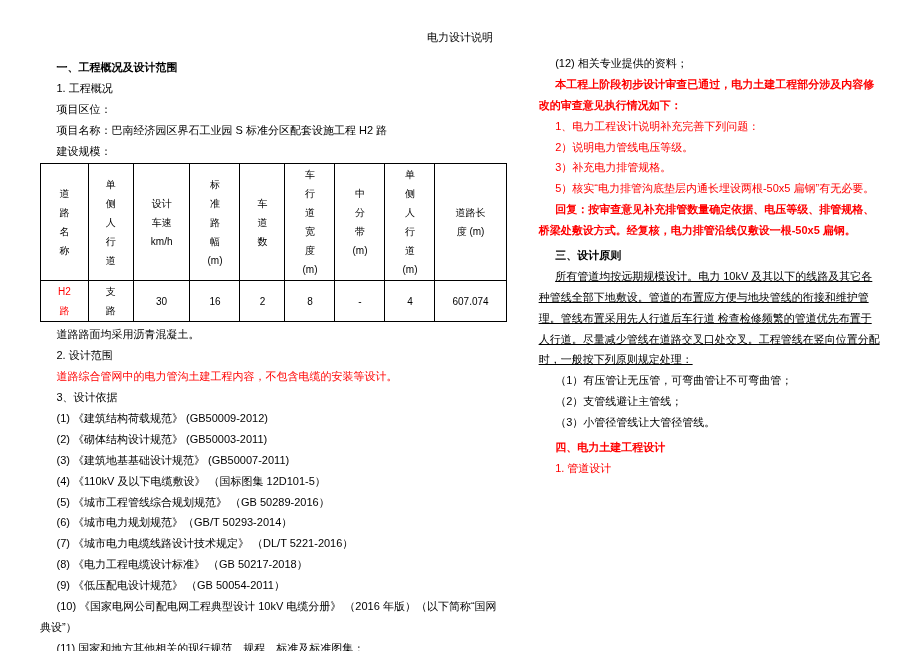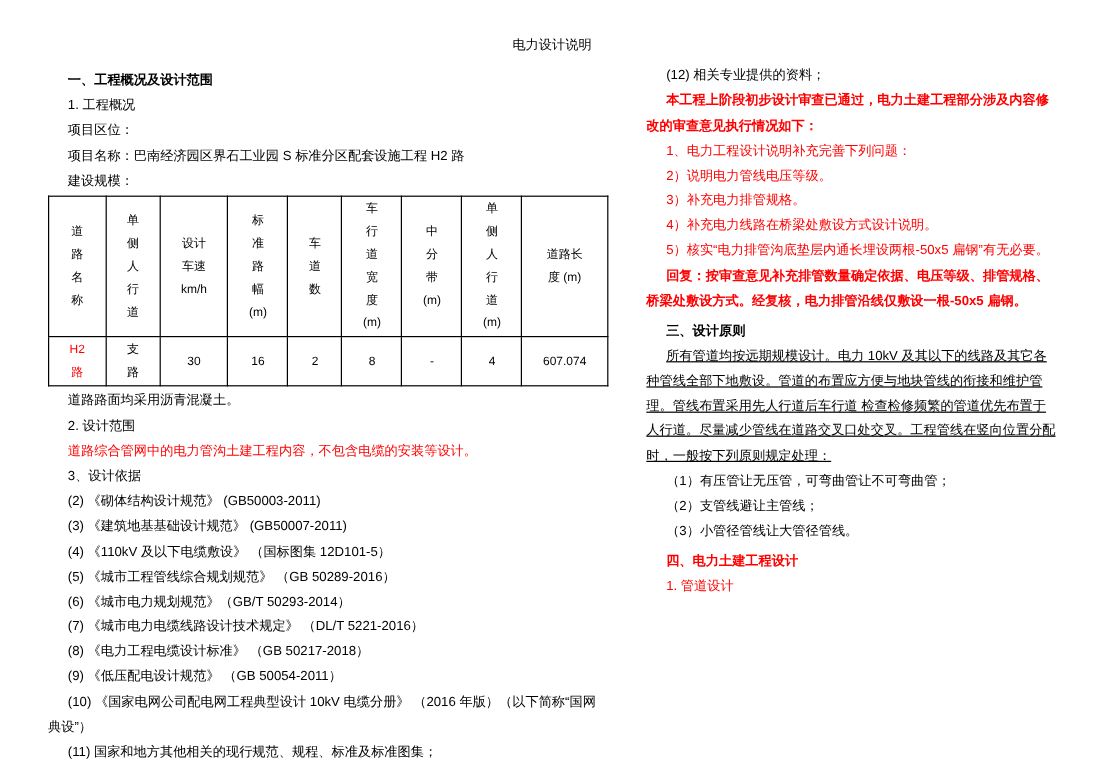--- a/index.html
+++ b/index.html
@@ -81,39 +81,39 @@
         <td>4</td>
         <td>607.074</td>
       </tr>
     </tbody>
       </table>
 
     <div class="body-text">道路路面均采用沥青混凝土。</div>
     <div class="body-text">2. 设计范围</div>
     <div class="body-text red">道路综合管网中的电力管沟土建工程内容，不包含电缆的安装等设计。</div>
     <div class="body-text">3、设计依据</div>
+    <div class="body-text">(1) 《建筑结构荷载规范》 (GB50009-2012)</div>
     <div class="body-text">(2) 《砌体结构设计规范》 (GB50003-2011)</div>
     <div class="body-text">(3) 《建筑地基基础设计规范》 (GB50007-2011)</div>
     <div class="body-text">(4) 《110kV 及以下电缆敷设》 （国标图集 12D101-5）</div>
     <div class="body-text">(5) 《城市工程管线综合规划规范》 （GB 50289-2016）</div>
     <div class="body-text">(6) 《城市电力规划规范》（GB/T 50293-2014）</div>
     <div class="body-text">(7) 《城市电力电缆线路设计技术规定》 （DL/T 5221-2016）</div>
     <div class="body-text">(8) 《电力工程电缆设计标准》 （GB 50217-2018）</div>
     <div class="body-text">(9) 《低压配电设计规范》 （GB 50054-2011）</div>
     <div style="text-indent:1.5em;">(10) 《国家电网公司配电网工程典型设计  10kV 电缆分册》 （2016 年版）（以下简称“国网典设”）</div>
     <div class="body-text">(11) 国家和地方其他相关的现行规范、规程、标准及标准图集；</div>
   </div>
 
   <div class="col">
     <div class="body-text">(12) 相关专业提供的资料；</div>
     <div class="red" style="text-indent:1.5em;font-weight:bold;">本工程上阶段初步设计审查已通过，电力土建工程部分涉及内容修改的审查意见执行情况如下：</div>
     <div class="body-text red">1、电力工程设计说明补充完善下列问题：</div>
     <div class="body-text red">2）说明电力管线电压等级。</div>
     <div class="body-text red">3）补充电力排管规格。</div>
-    <div class="body-text red">4）补充电力线路在桥梁处敷设方式设计说明。</div>
     <div class="body-text red">5）核实“电力排管沟底垫层内通长埋设两根-50x5 扁钢”有无必要。</div>
     <div class="red" style="text-indent:1.5em;font-weight:bold;">回复：按审查意见补充排管数量确定依据、电压等级、排管规格、桥梁处敷设方式。经复核，电力排管沿线仅敷设一根-50x5 扁钢。</div>
     <div class="section-head body-text">三、设计原则</div>
     <div style="text-indent:1.5em;text-decoration:underline;">所有管道均按远期规模设计。电力 10kV 及其以下的线路及其它各种管线全部下地敷设。管道的布置应方便与地块管线的衔接和维护管理。管线布置采用先人行道后车行道 检查检修频繁的管道优先布置于人行道。尽量减少管线在道路交叉口处交叉。工程管线在竖向位置分配时，一般按下列原则规定处理：</div>
     <div class="body-text">（1）有压管让无压管，可弯曲管让不可弯曲管；</div>
     <div class="body-text">（2）支管线避让主管线；</div>
     <div class="body-text">（3）小管径管线让大管径管线。</div>
     <div class="section-head body-text red">四、电力土建工程设计</div>
     <div class="body-text red">1. 管道设计</div>
   </div>

